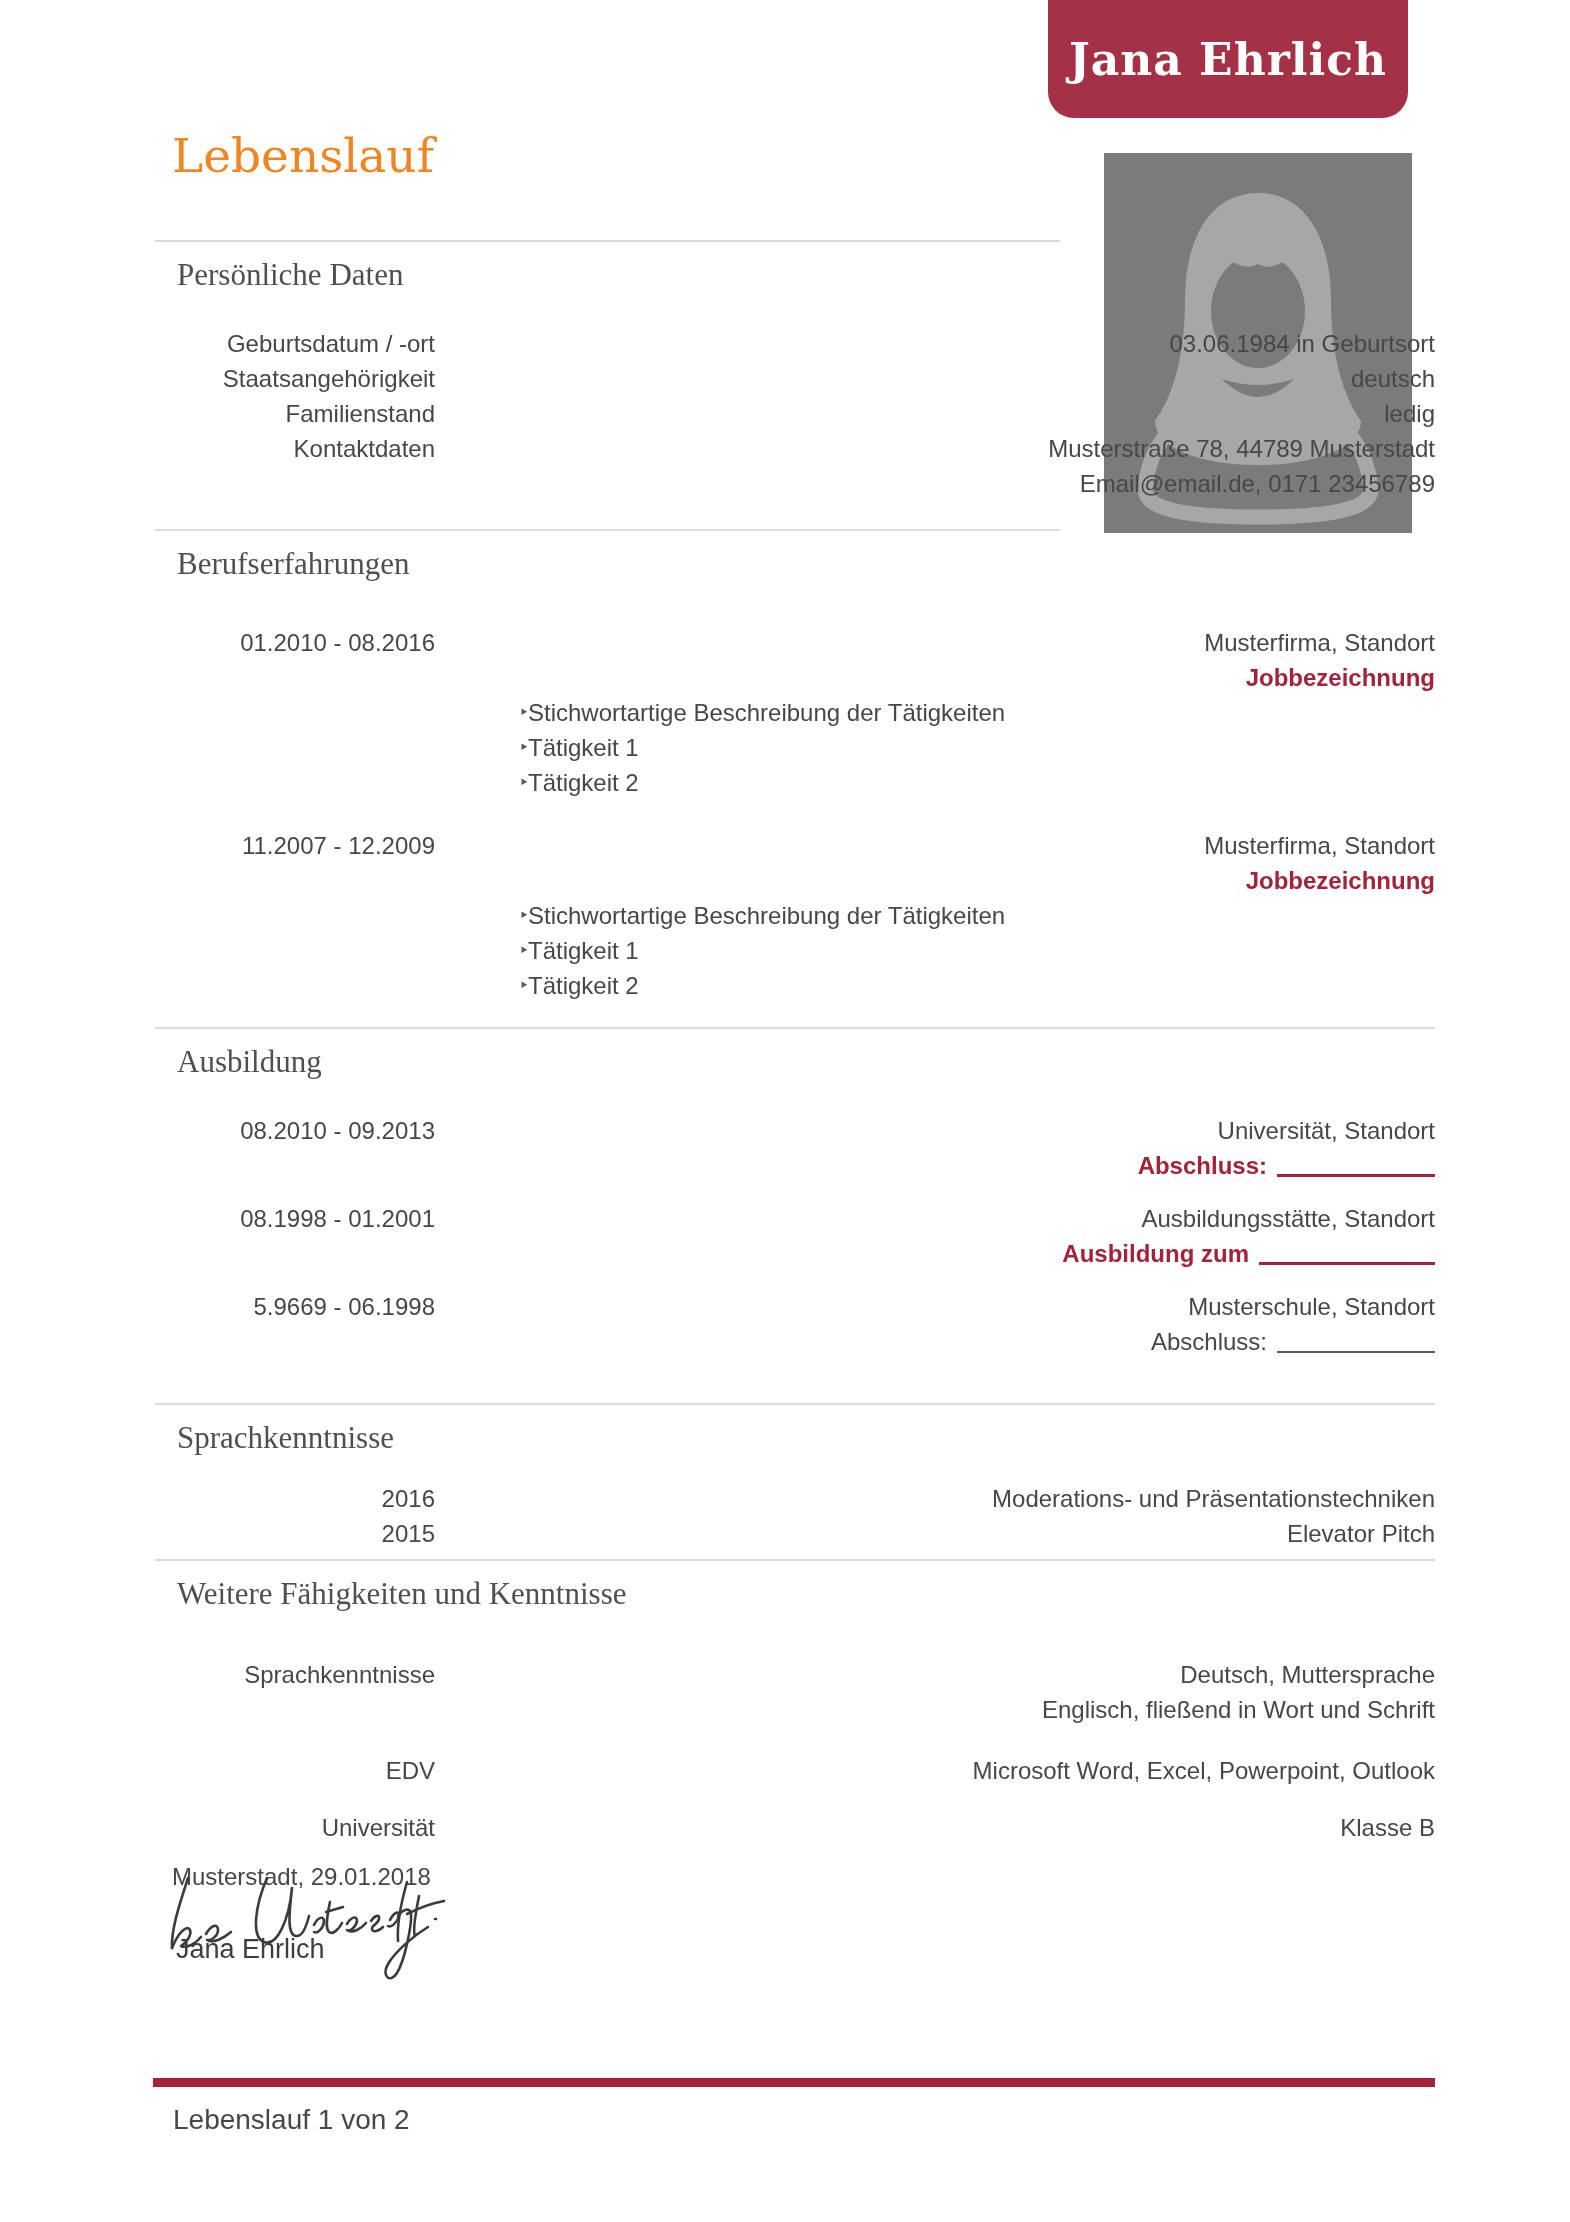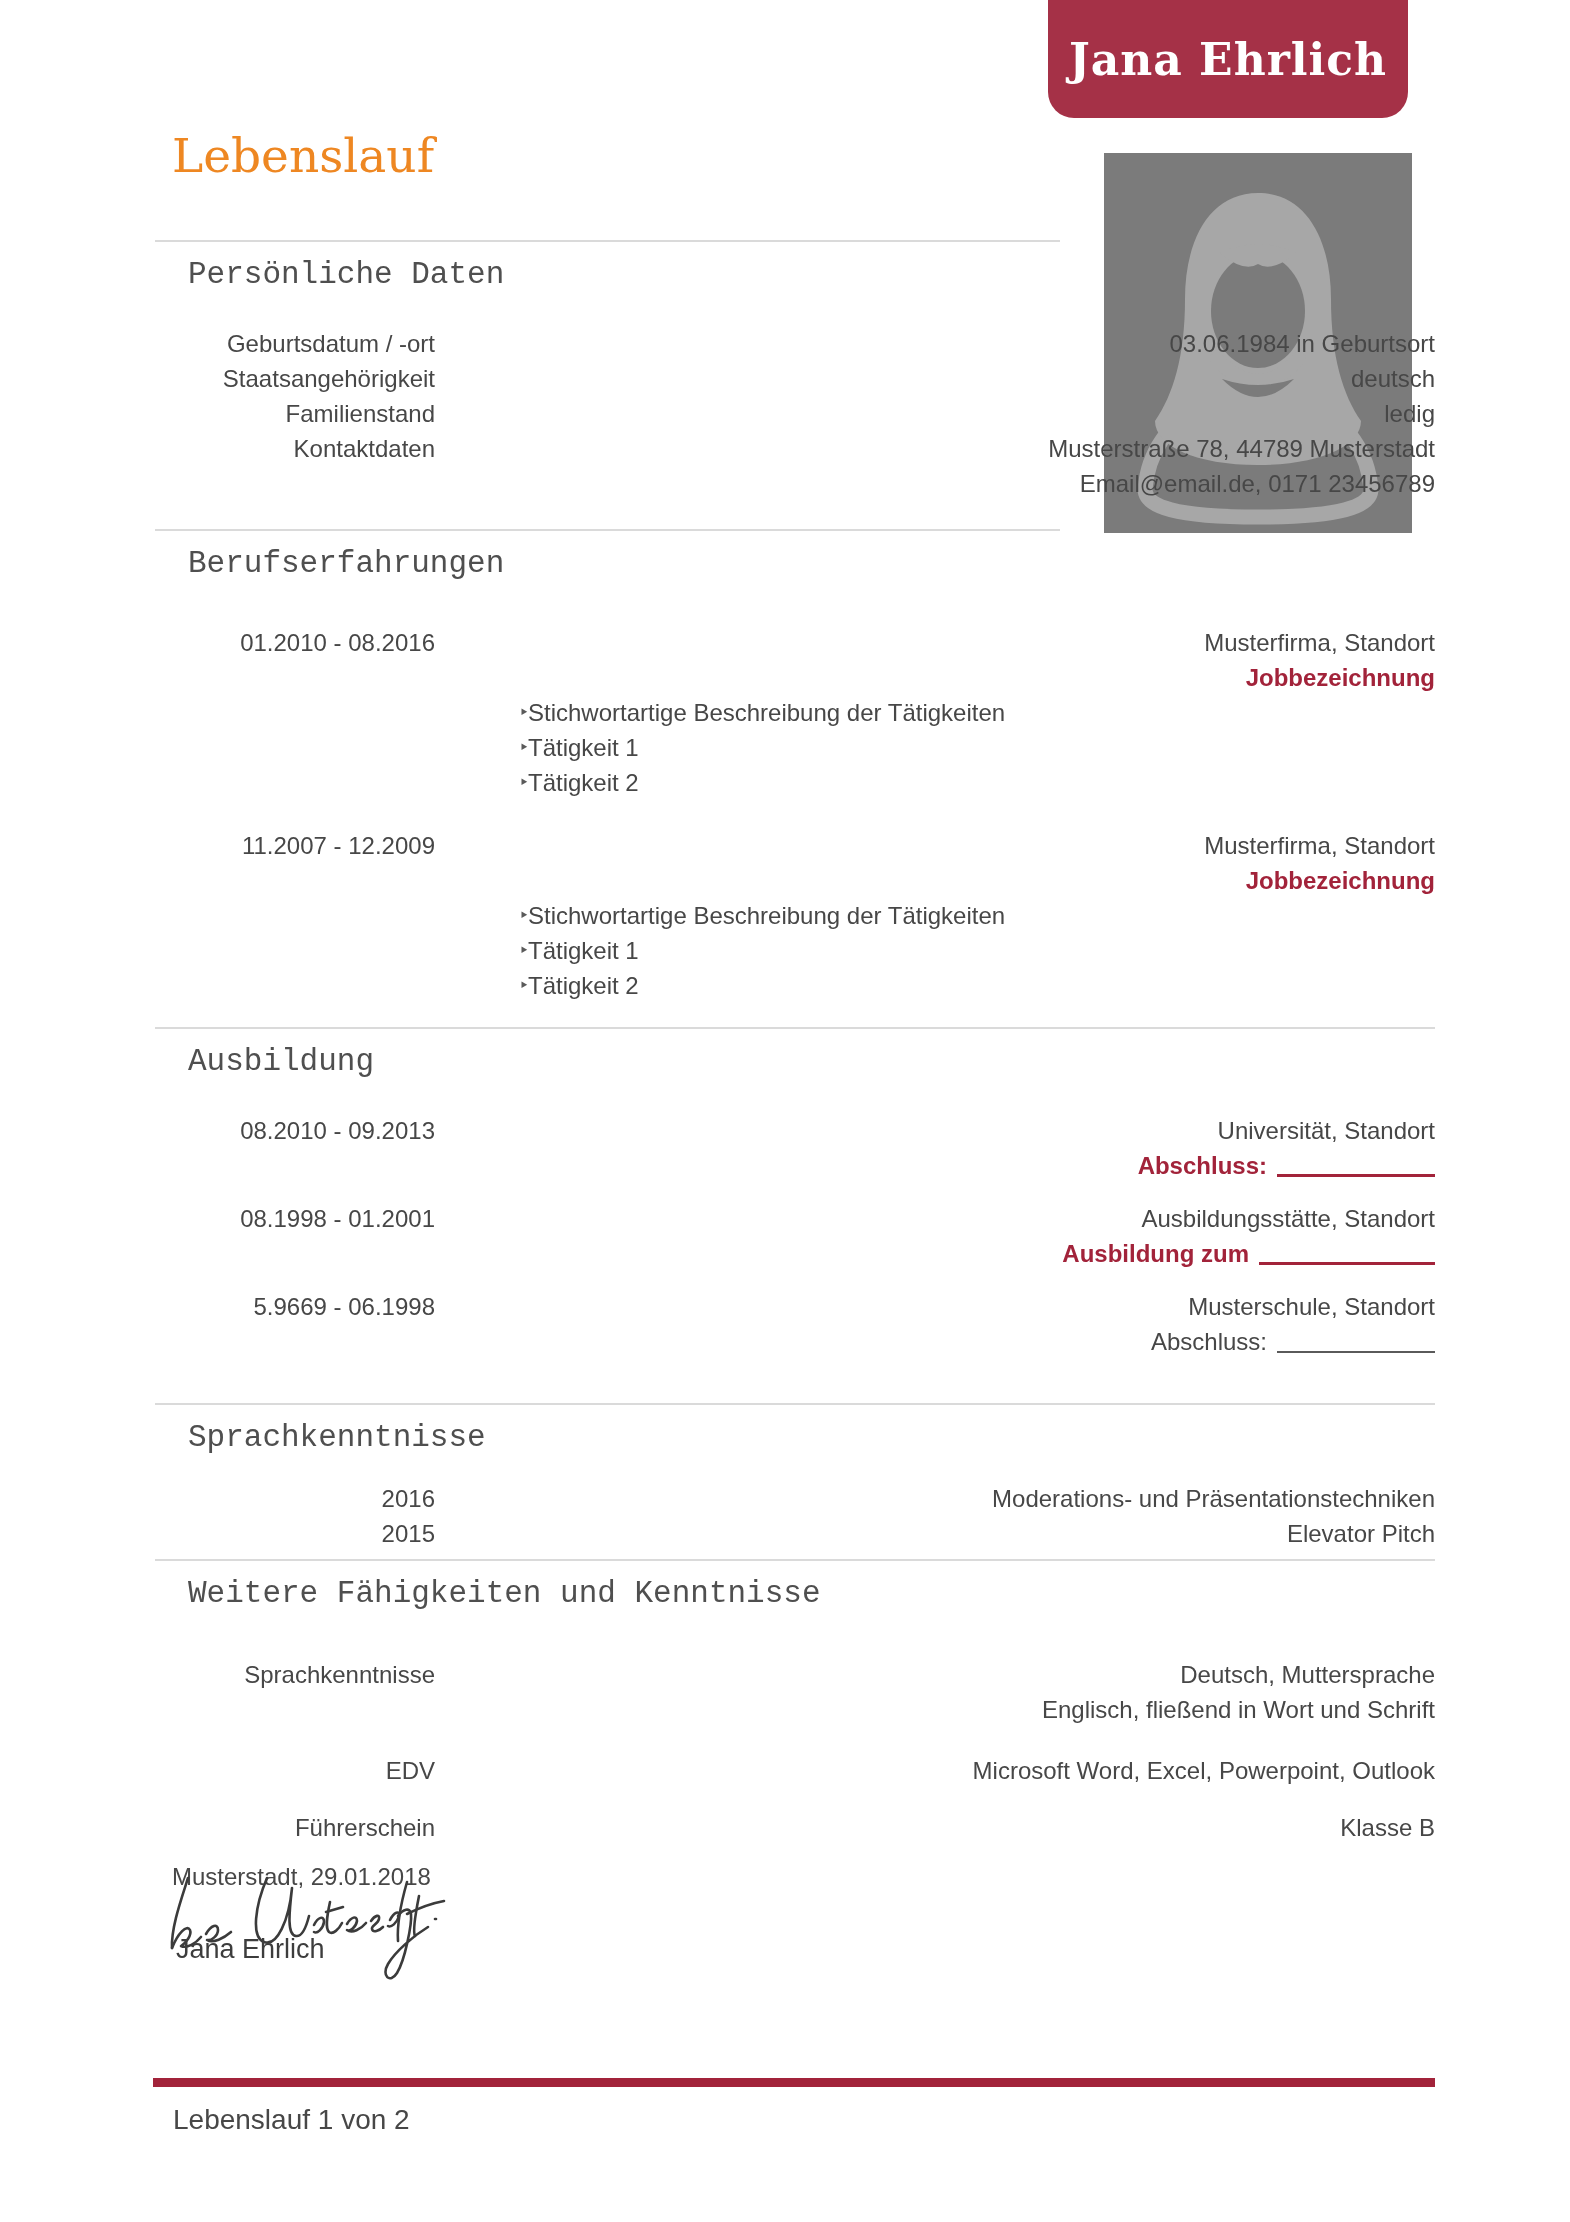--- a/index.html
+++ b/index.html
@@ -65,22 +65,22 @@
   .title{
     margin:128px 0 0 0;
     font-family:"DejaVu Serif","Liberation Serif",serif;
     font-weight:400;
     font-size:47px;
     line-height:56px;
     color:var(--orange);
   }
   .rule.after-title{margin-top:56px;}
   h2.section-heading{
-    margin:12px 0 0 16px;
-    font-family:Liberation Mono, monospace;
+    margin:12px 0 0 5px;
+    font-family:Liberation Serif, serif;
     font-weight:400;
     font-size:31px;
     line-height:42px;
     color:var(--heading-gray);
   }
   .body-text, .grid-row{font-size:24px;line-height:35px;color:var(--body-gray);}
   .grid-row{display:grid;grid-template-columns:263px 1fr;text-align:right;}
   .rows-block{margin-top:30px;}
   .rule.before-exp{margin-top:28px;}
   
@@ -295,21 +295,21 @@
         <div>Englisch, fließend in Wort und Schrift</div>
       </div>
     </div>
     <div class="skill-group grid-row">
       <span>EDV</span>
       <div>
         <div>Microsoft Word, Excel, Powerpoint, Outlook</div>
       </div>
     </div>
     <div class="skill-group last grid-row">
-      <span>Führerschein</span>
+      <span>Universität</span>
       <div>
         <div>Klasse B</div>
       </div>
     </div>
 
     <div class="place-date">Musterstadt, 29.01.2018</div>
 
     <div class="sig-area">
       <div class="sig-svg" aria-label="Ihre Unterschrift">
         <svg width="310" height="120" viewBox="0 0 310 120">

